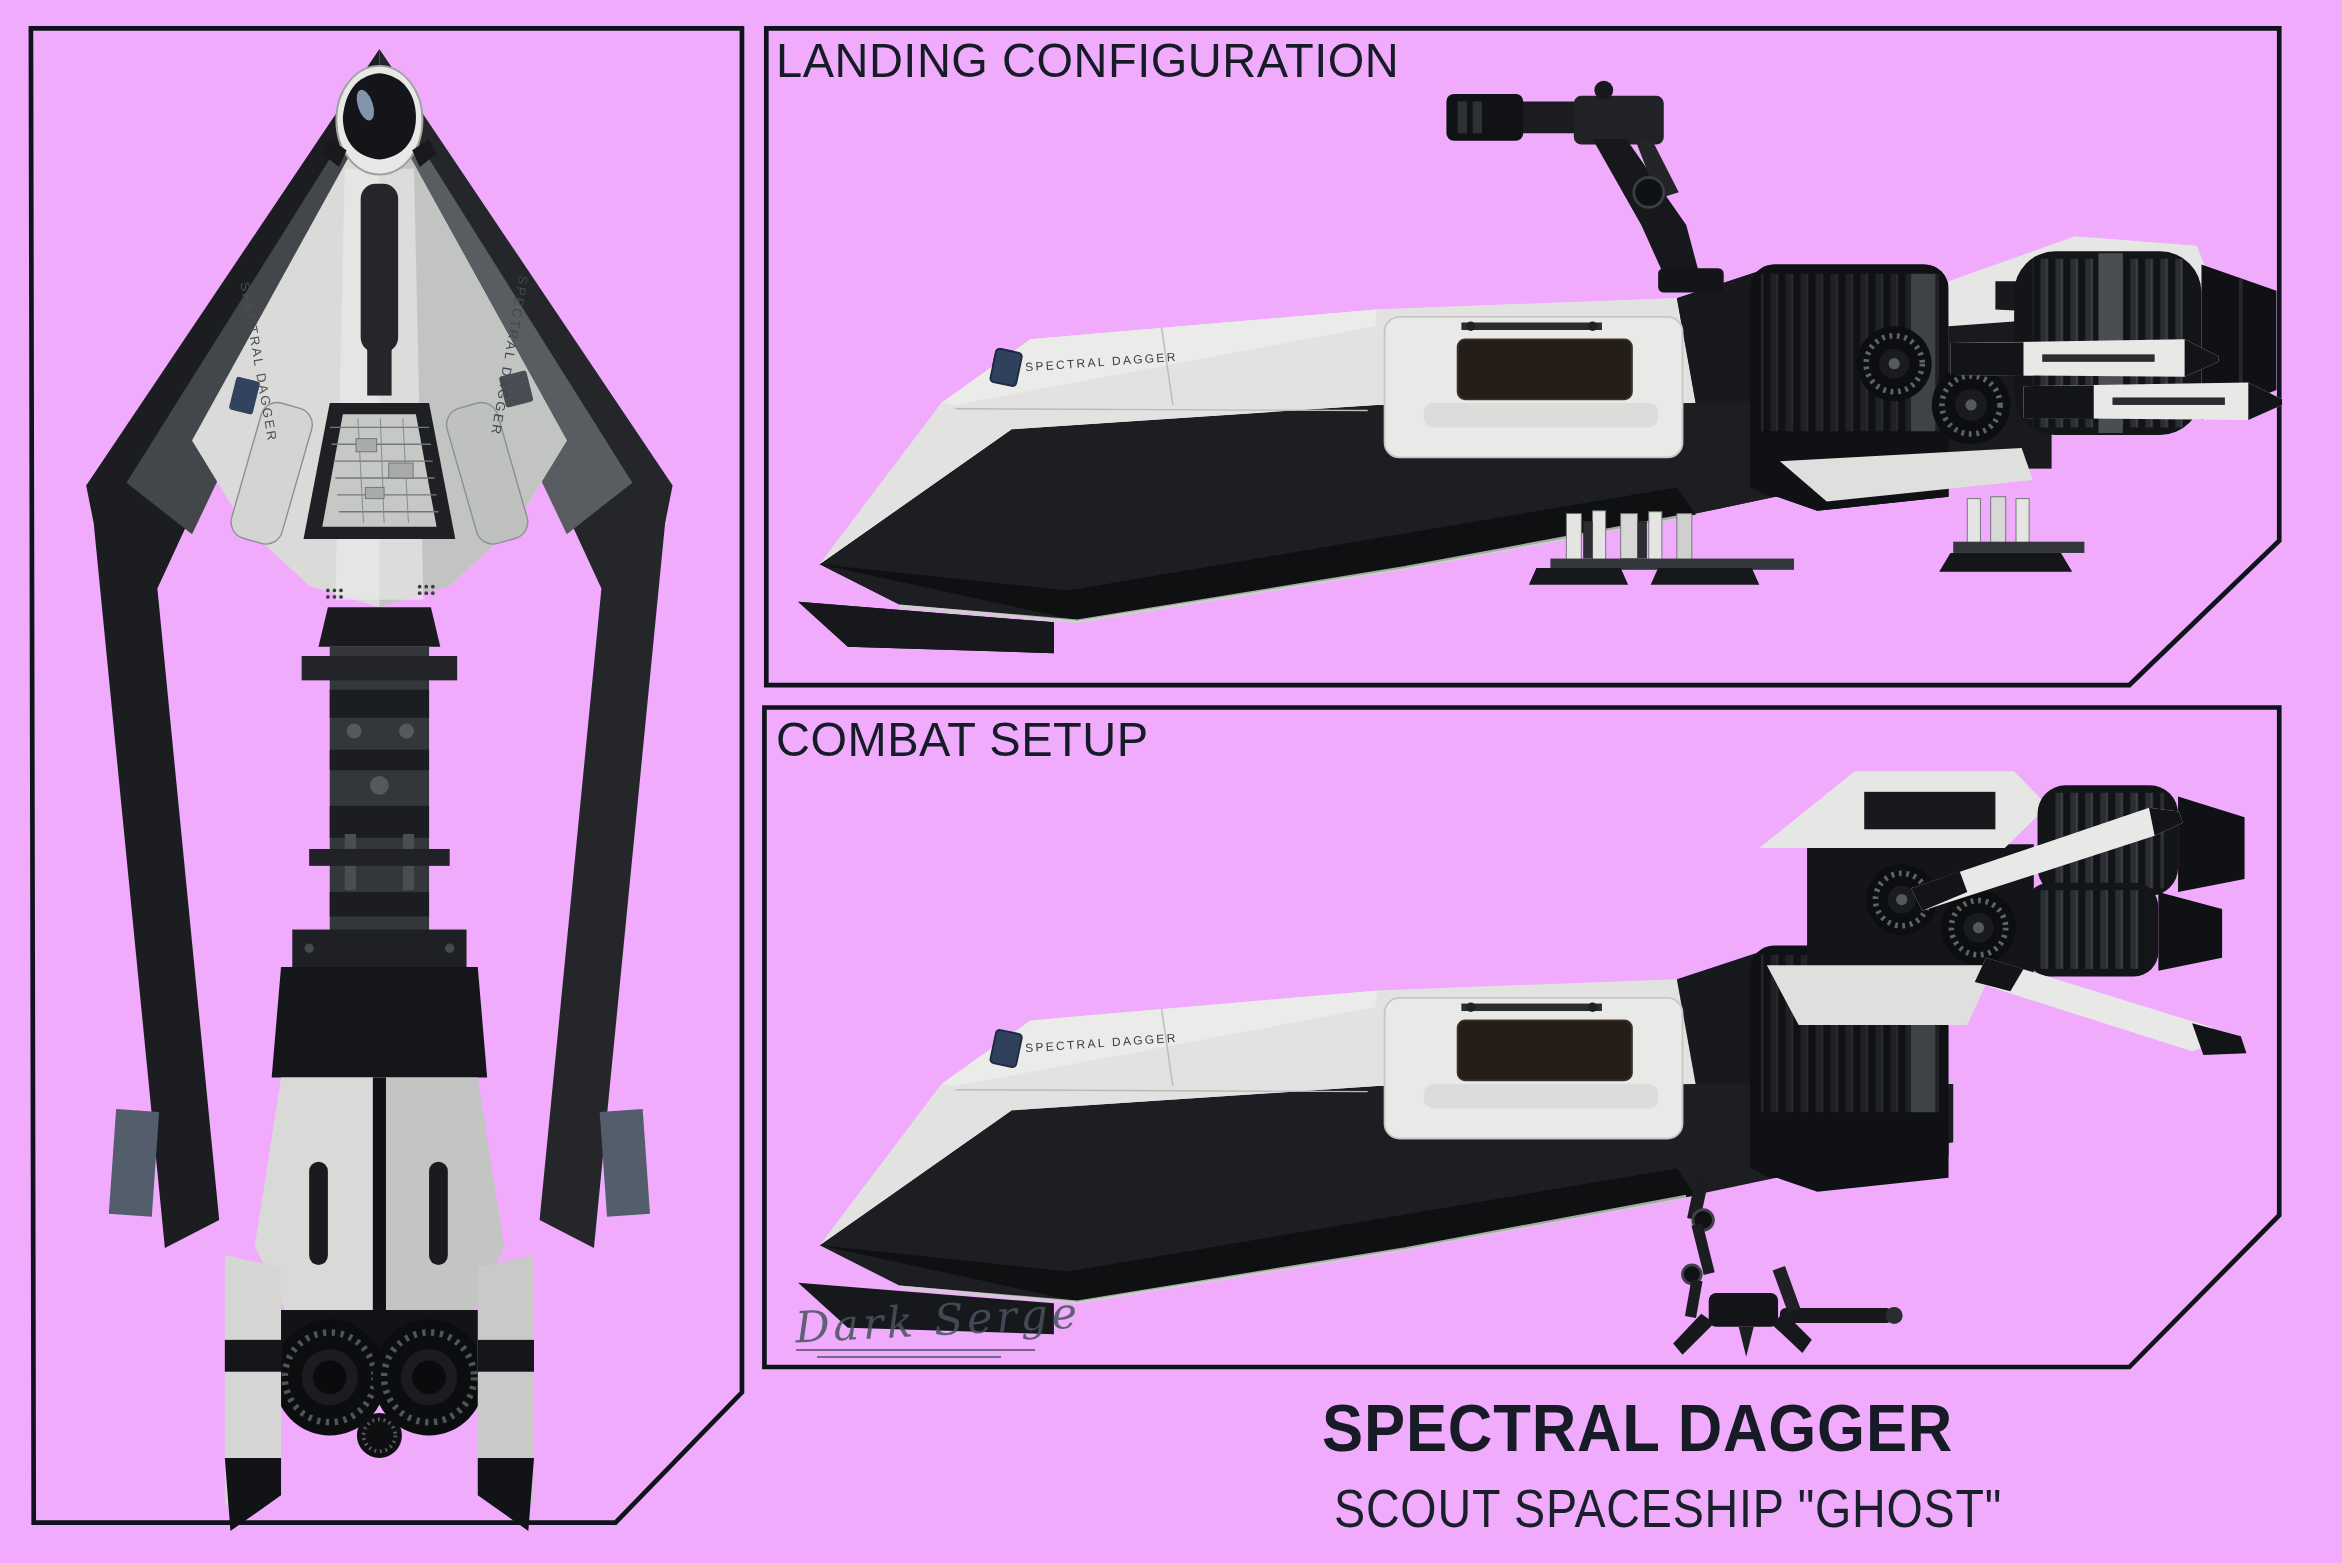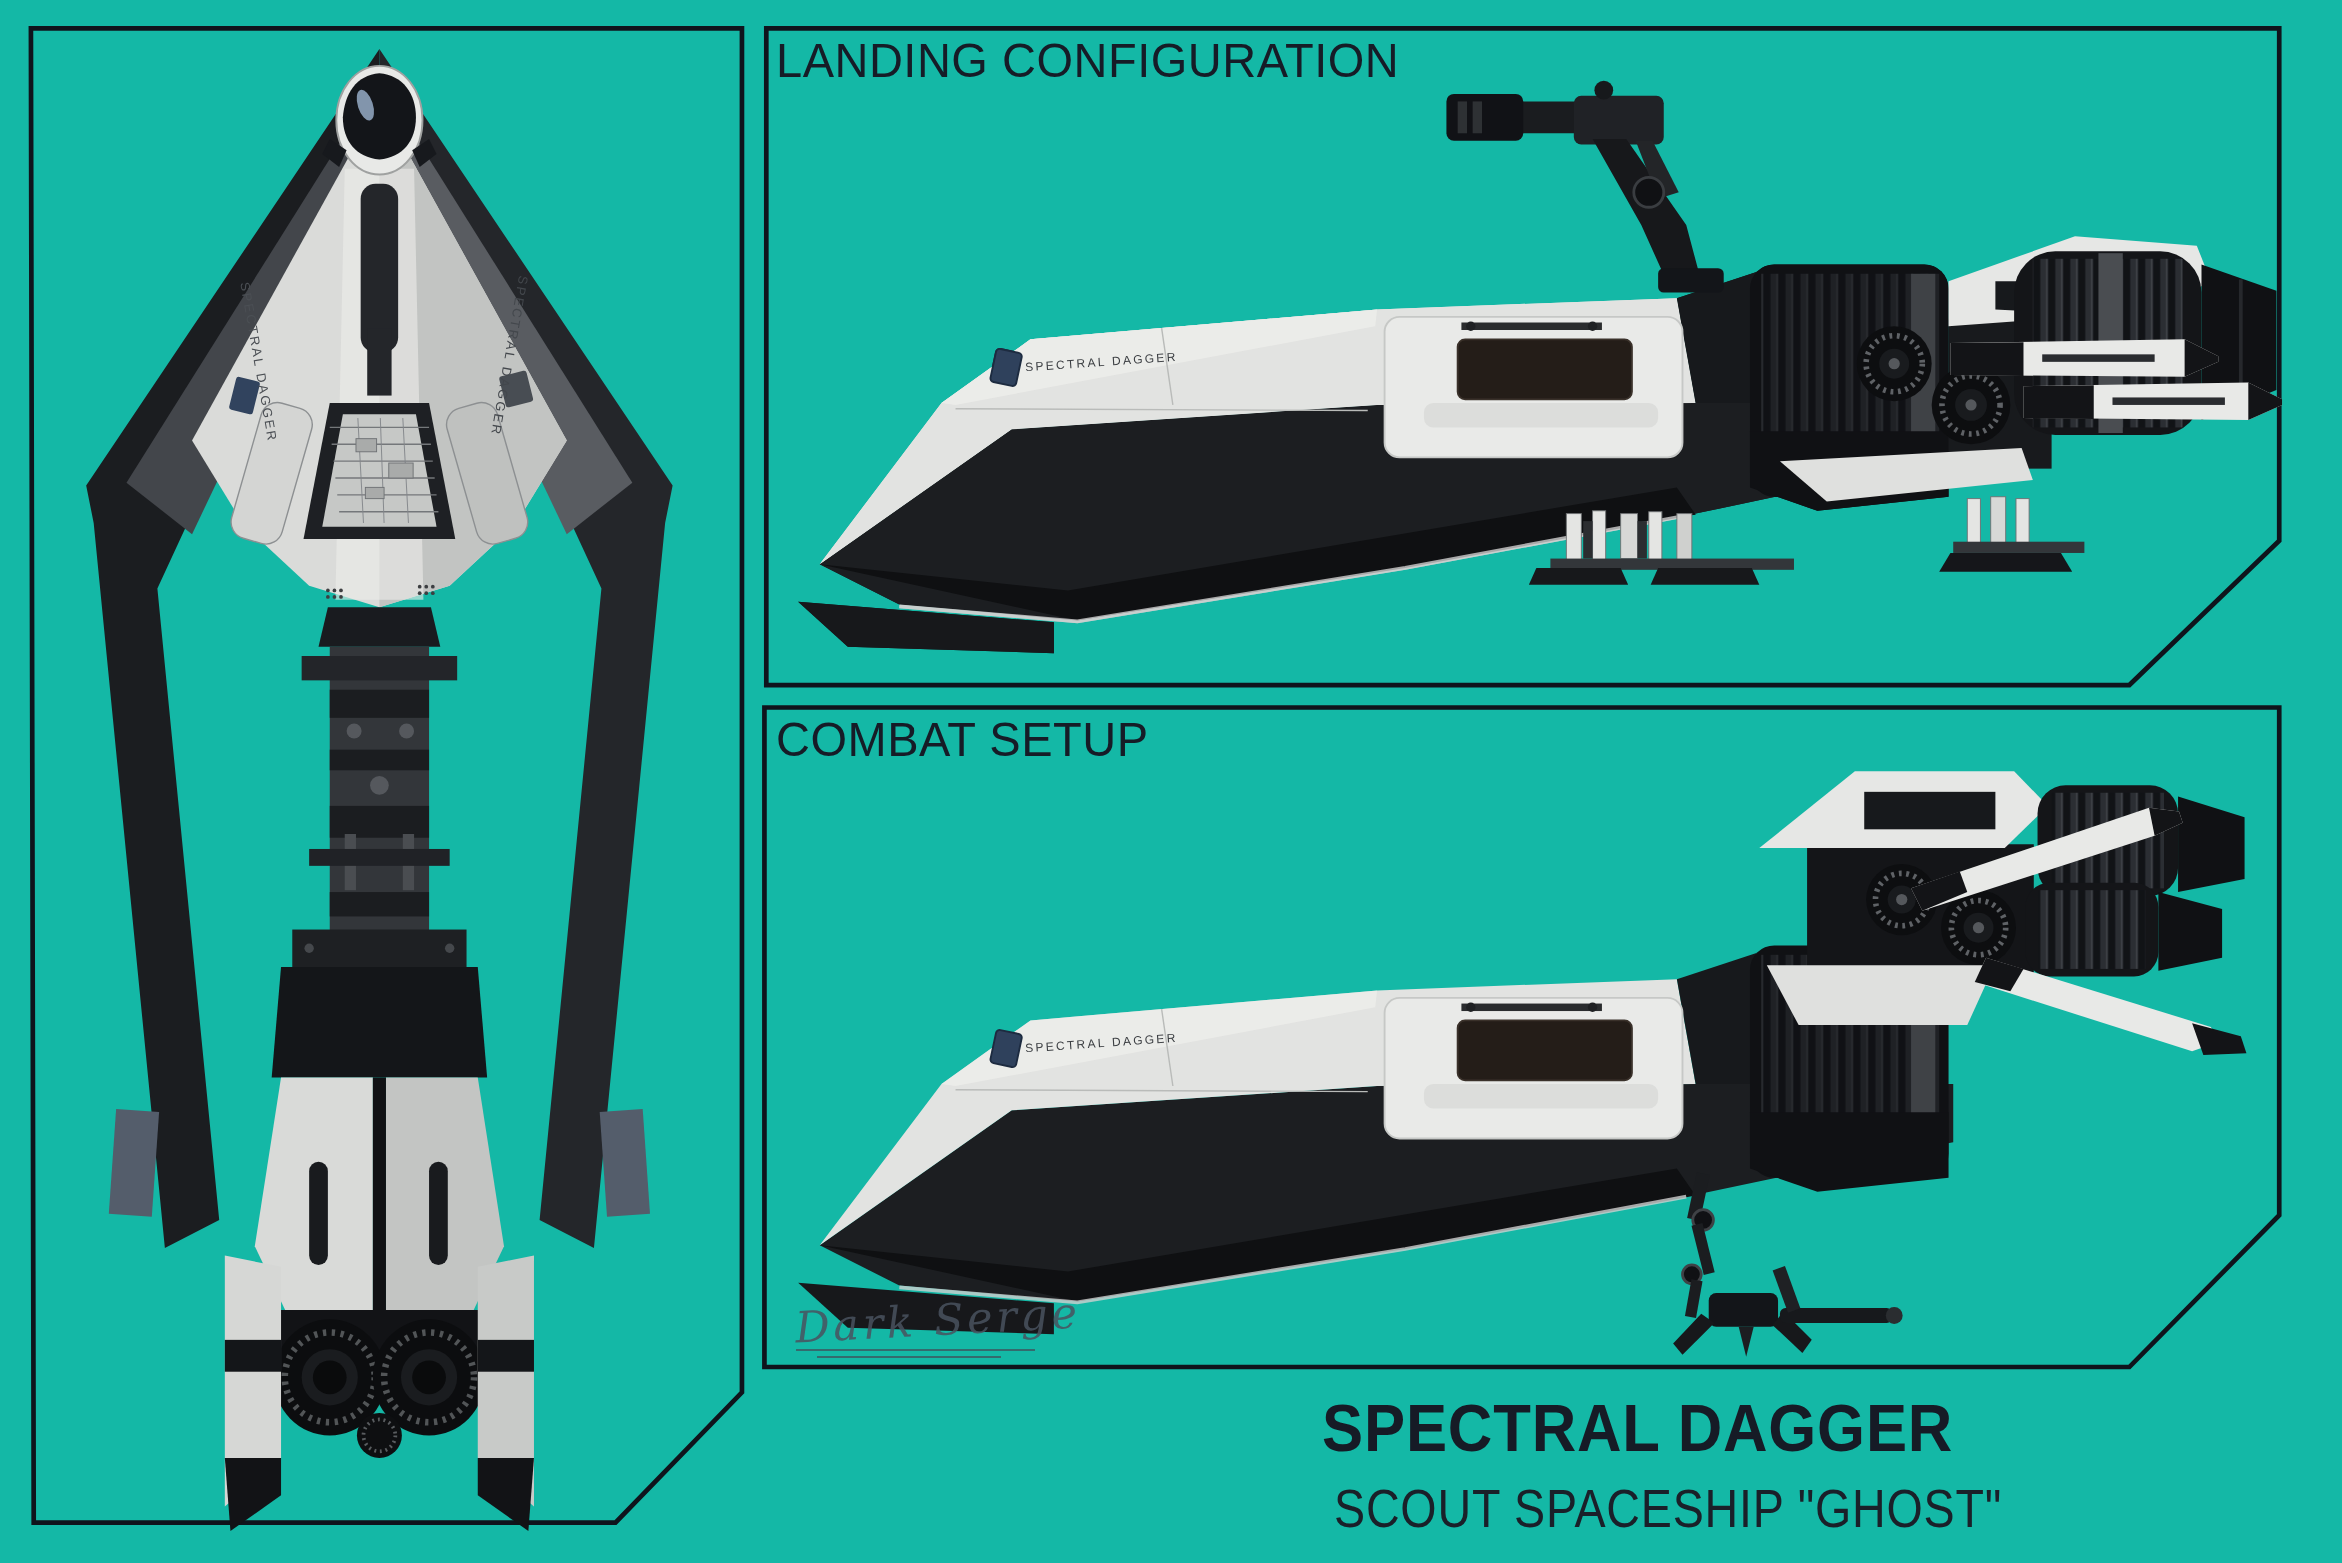--- a/index.html
+++ b/index.html
@@ -1,18 +1,18 @@
 <!DOCTYPE html>
 <html style="font-size:15px"><head>
 <meta charset="utf-8">
 <style>
   html,body{margin:0;padding:0;background:#545d6b;}
   .sheet{
     position:relative;width:2342px;height:1564px;overflow:hidden;
-    background:#14b8a6;font-family:"Liberation Sans", sans-serif;
+    background:#f0abfc;font-family:"Liberation Sans", sans-serif;
   }
   .sheet svg{position:absolute;left:0;top:0;}
   .caption{
     position:absolute;color:#161c27;font-size:47px;line-height:1;
     letter-spacing:0.5px;font-weight:400;white-space:nowrap;
     transform:scaleY(1.04);transform-origin:0 0;
   }
   .caption.landing{left:776px;top:35px;}
   .caption.combat{left:776px;top:714px;}
   .title-block{

